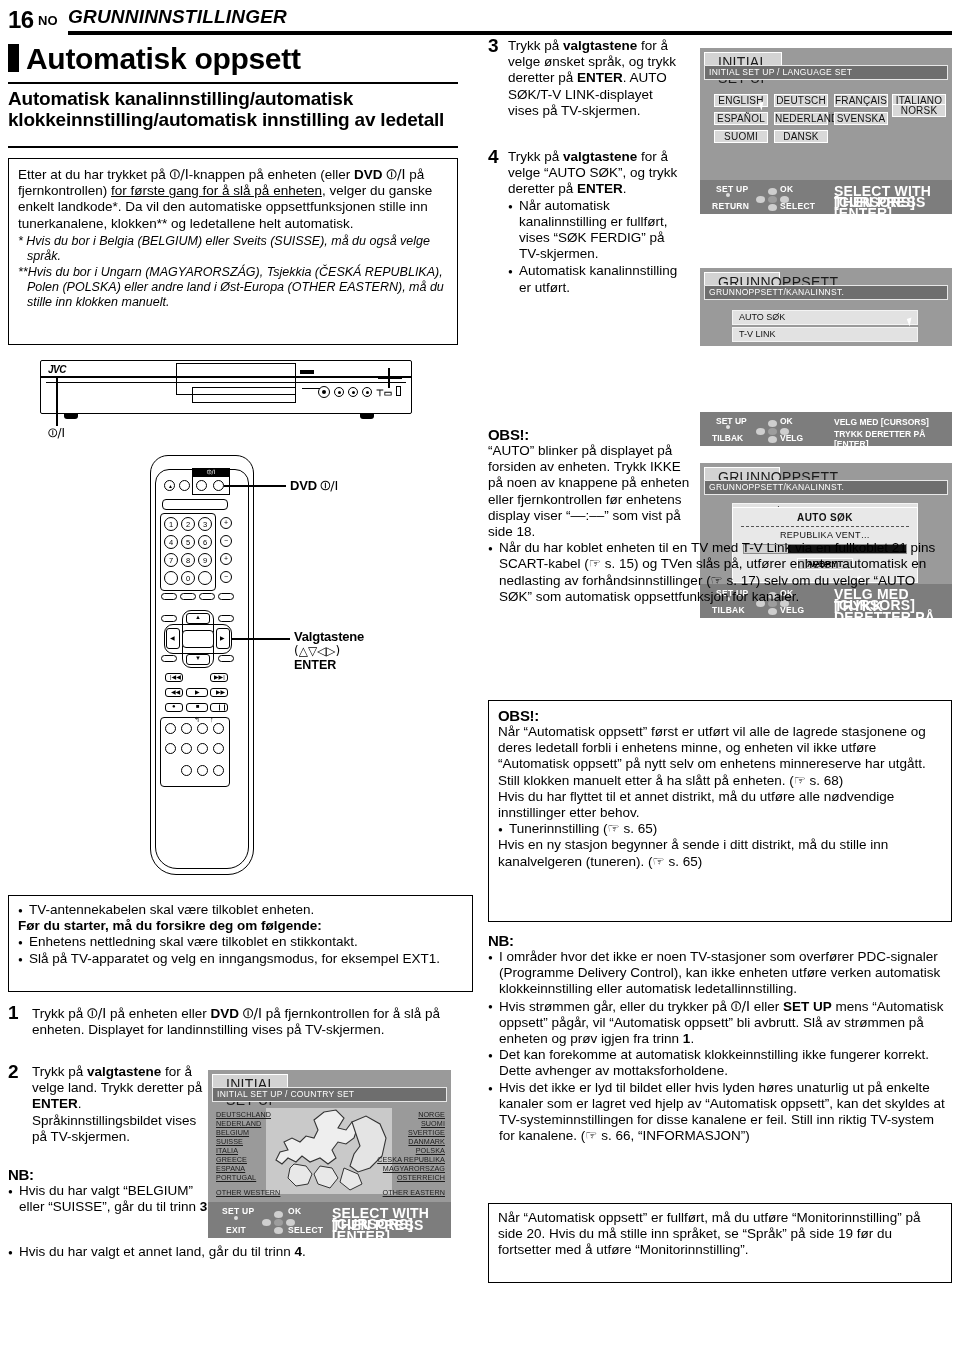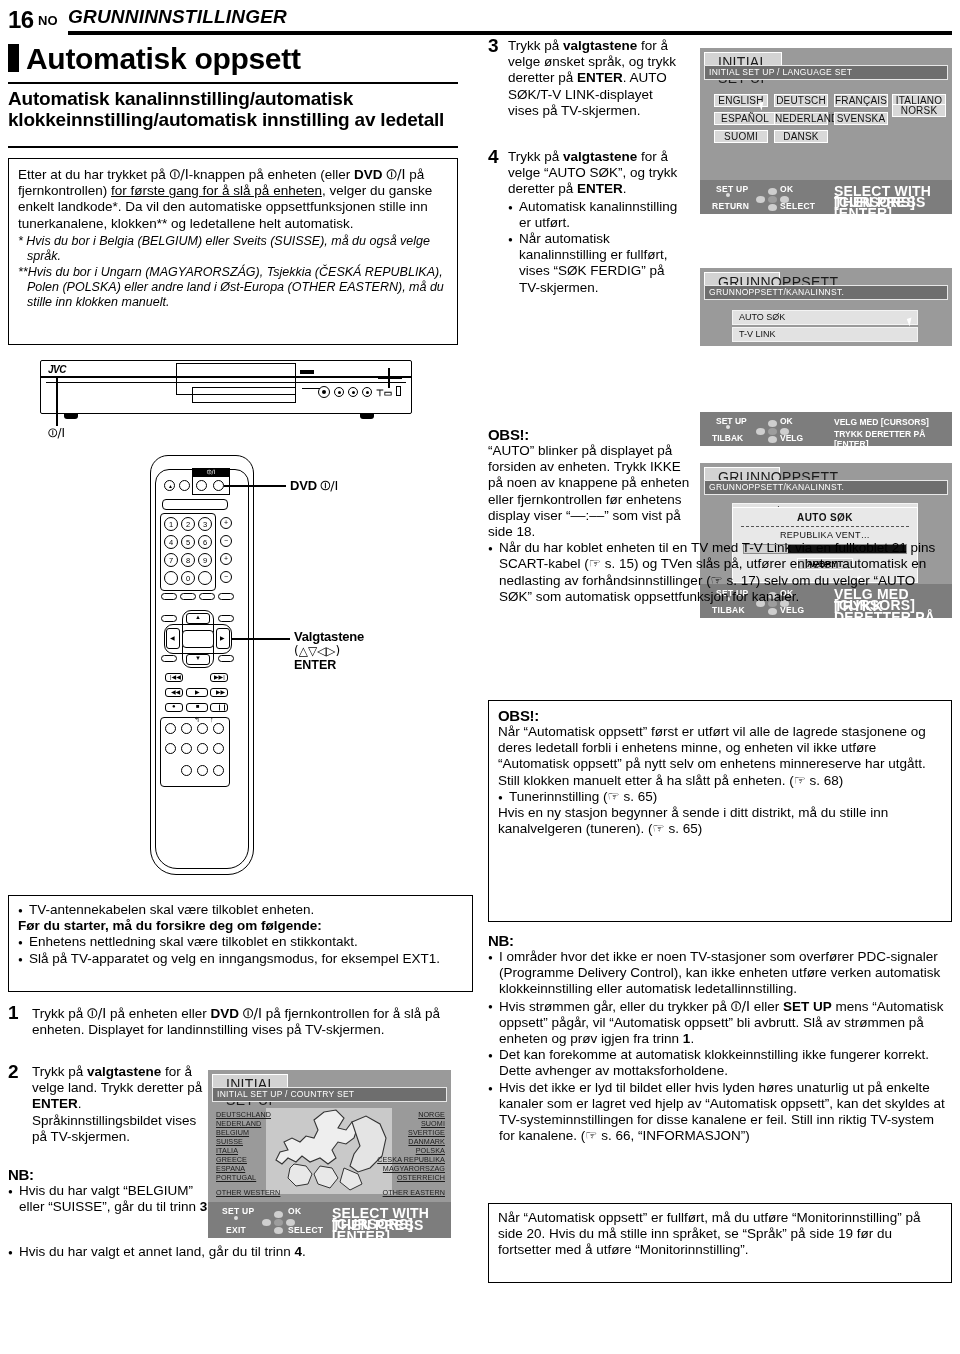--- a/index.html
+++ b/index.html
@@ -94,34 +94,34 @@
     <div class="n">3</div>
     <div class="t">
       <span>Trykk på </span><b>valgtastene</b><span> for å velge ønsket språk, og trykk deretter på </span><b>ENTER</b><span>. AUTO SØK/T-V LINK-displayet vises på TV-skjermen.</span>
     </div>
   </div>
 
   <div class="step" style="left:488px;top:149px;width:195px;">
     <div class="n">4</div>
     <div class="t">
       <span>Trykk på </span><b>valgtastene</b><span> for å velge “AUTO SØK”, og trykk deretter på </span><b>ENTER</b><span>.</span>
+      <div class="bul">Når automatisk kanalinnstilling er fullført, vises “SØK FERDIG” på TV-skjermen.</div>
       <div class="bul" style="margin-top:1px;">Automatisk kanalinnstilling er utført.</div>
-      <div class="bul">Når automatisk kanalinnstilling er fullført, vises “SØK FERDIG” på TV-skjermen.</div>
     </div>
   </div>
 
   <div class="tv" style="left:700px;top:48px;width:252px;height:166px;">
     <div class="tab" style="left:4px;top:4px;width:78px;height:13px;">INITIAL SET UP</div>
     <div class="bar2" style="left:4px;top:17px;width:244px;height:15px;">INITIAL SET UP / LANGUAGE SET</div>
     <div class="btn" style="left:14px;top:46px;width:54px;height:13px;">ENGLISH</div>
     <div class="mouseptr" style="left:60px;top:54px;"></div>
     <div class="btn" style="left:74px;top:46px;width:54px;height:13px;">DEUTSCH</div>
     <div class="btn" style="left:134px;top:46px;width:54px;height:13px;">FRANÇAIS</div>
     <div class="btn" style="left:192px;top:46px;width:54px;height:13px;">ITALIANO</div>
-    <div class="btn" style="left:14px;top:64px;width:62px;height:13px;">ESPAÑOL</div>
+    <div class="btn" style="left:14px;top:64px;width:54px;height:13px;">ESPAÑOL</div>
     <div class="btn" style="left:74px;top:64px;width:54px;height:13px;">NEDERLANDS</div>
     <div class="btn" style="left:134px;top:64px;width:54px;height:13px;">SVENSKA</div>
     <div class="btn" style="left:192px;top:56px;width:54px;height:13px;">NORSK</div>
     <div class="btn" style="left:14px;top:82px;width:54px;height:13px;">SUOMI</div>
     <div class="btn" style="left:74px;top:82px;width:54px;height:13px;">DANSK</div>
     <div class="foot" style="height:34px;">
       <span class="lbl" style="left:16px;top:4px;">SET UP</span>
       <span class="lbl" style="left:12px;top:21px;">RETURN</span>
       <span class="lbl" style="left:80px;top:4px;">OK</span>
       <span class="lbl" style="left:80px;top:21px;">SELECT</span>
@@ -198,20 +198,21 @@
 
   <div style="position:absolute;left:488px;top:426px;width:208px;">
     <div class="bigOBS">OBS!:</div>
     <div class="ptext">“AUTO” blinker på displayet på forsiden av enheten. Trykk IKKE på noen av knappene på enheten eller fjernkontrollen før enhetens display viser “––:––” som vist på side 18.</div>
     <div class="ptext bul" style="width:440px;">Når du har koblet enheten til en TV med T-V Link via en fullkoblet 21 pins SCART-kabel (☞ s. 15) og TVen slås på, utfører enheten automatisk en nedlasting av forhåndsinnstillinger (☞ s. 17) selv om du velger “AUTO SØK” som automatisk oppsettfunksjon for kanaler.</div>
   </div>
 
   <div class="box" style="left:488px;top:700px;width:464px;height:222px;padding:6px 9px;">
     <div class="bigOBS">OBS!:</div>
     <div class="ptext">Når “Automatisk oppsett” først er utført vil alle de lagrede stasjonene og deres ledetall forbli i enhetens minne, og enheten vil ikke utføre “Automatisk oppsett” på nytt selv om enhetens minnereserve har utgått. Still klokken manuelt etter å ha slått på enheten. (☞ s. 68)</div>
+    <div class="ptext">Hvis du har flyttet til et annet distrikt, må du utføre alle nødvendige innstillinger etter behov.</div>
     <div class="ptext bul">Tunerinnstilling (☞ s. 65)</div>
     <div class="ptext">Hvis en ny stasjon begynner å sende i ditt distrikt, må du stille inn kanalvelgeren (tuneren). (☞ s. 65)</div>
   </div>
 
   <div style="position:absolute;left:488px;top:932px;width:464px;">
     <div class="bigOBS">NB:</div>
     <div class="ptext bul">I områder hvor det ikke er noen TV-stasjoner som overfører PDC-signaler (Programme Delivery Control), kan ikke enheten utføre verken automatisk klokkeinnstilling eller automatisk ledetallinnstilling.</div>
     <div class="ptext bul">
       <span>Hvis strømmen går, eller du trykker på </span><span style="font-family:'DejaVu Sans',sans-serif;">⏼/I</span><span> eller </span><b>SET UP</b><span> mens “Automatisk oppsett” pågår, vil “Automatisk oppsett” bli avbrutt. Slå av strømmen på enheten og prøv igjen fra trinn </span><b>1</b><span>.</span>
     </div>

